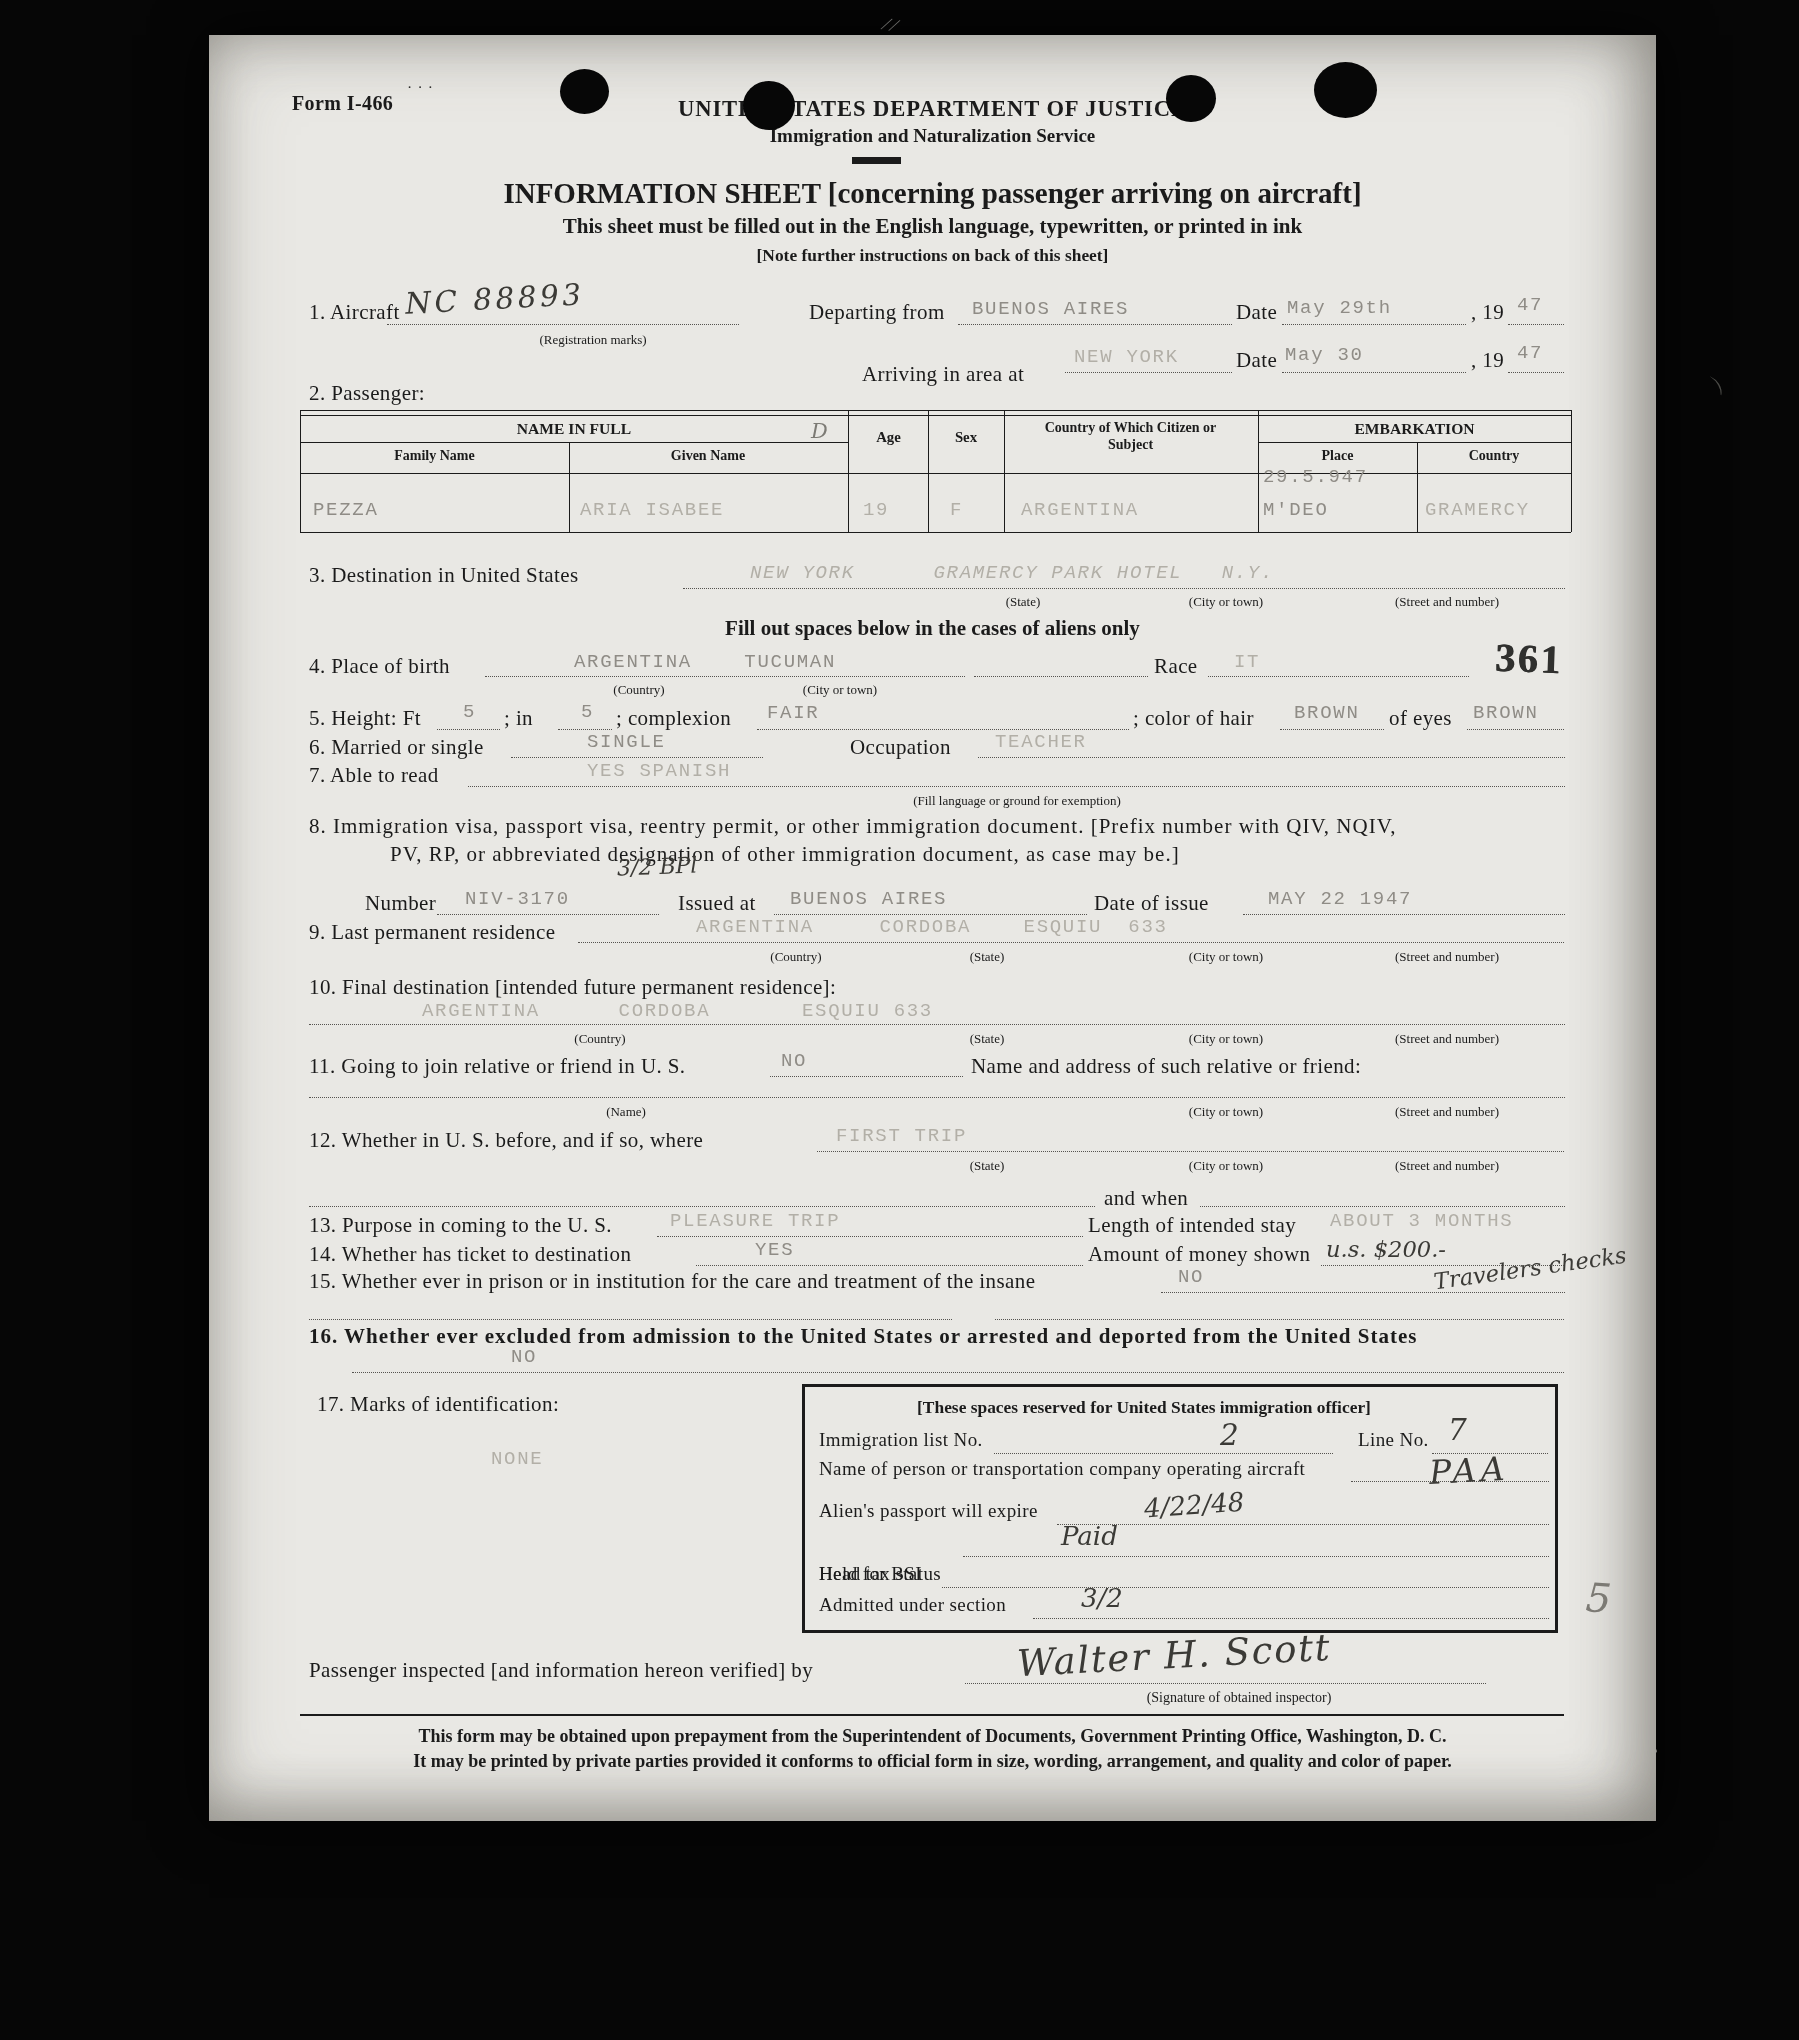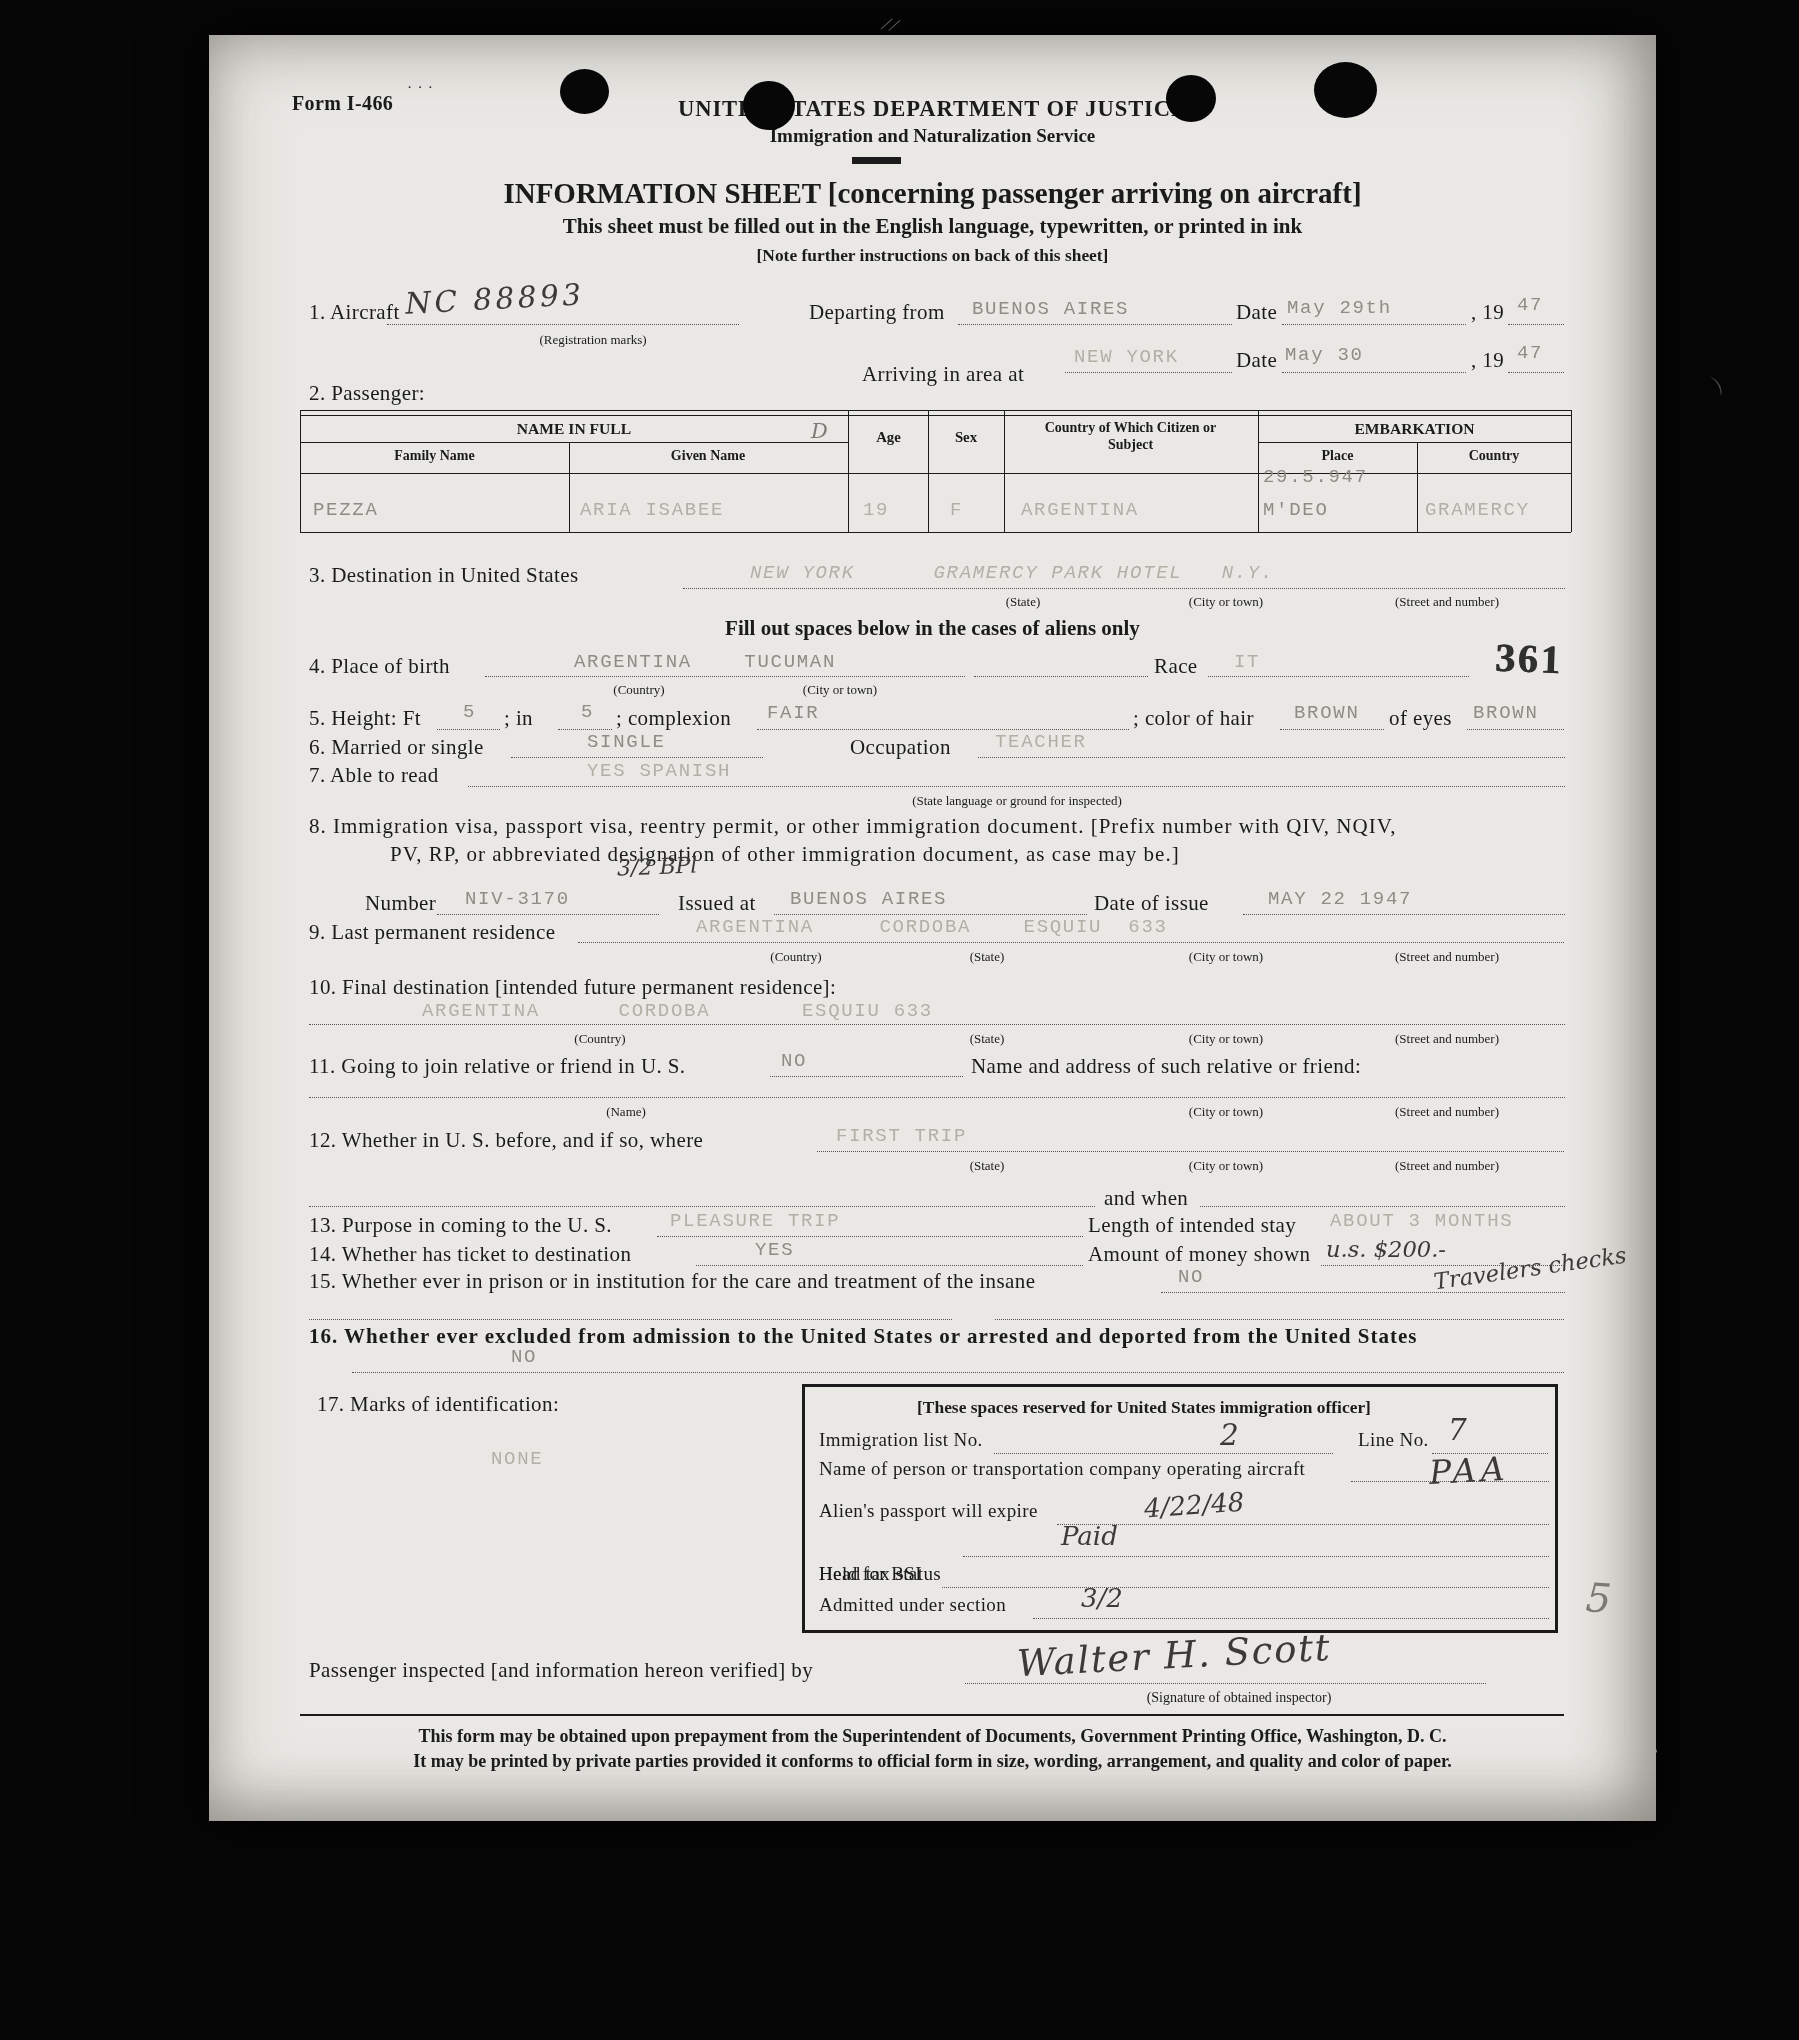--- a/index.html
+++ b/index.html
@@ -168,21 +168,21 @@
     <div class="p lbl" style="left:100px;top:700px;">6. Married or single</div>
     <div class="p typed" style="left:378px;top:696px;">SINGLE</div>
     <div class="p dot" style="left:302px;top:722px;width:252px;"></div>
     <div class="p lbl" style="left:641px;top:700px;">Occupation</div>
     <div class="p typed typed-faint" style="left:786px;top:696px;">TEACHER</div>
     <div class="p dot" style="left:769px;top:722px;width:587px;"></div>
 
     <div class="p lbl" style="left:100px;top:728px;">7. Able to read</div>
     <div class="p typed typed-faint" style="left:378px;top:725px;">YES SPANISH</div>
     <div class="p dot" style="left:259px;top:751px;width:1097px;"></div>
-    <div class="p sub" style="left:808px;top:758px;">(State language or ground for inspected)</div>
+    <div class="p sub" style="left:808px;top:758px;">(Fill language or ground for exemption)</div>
 
     <div class="p lbl" style="left:100px;top:779px;letter-spacing:1px;">8. Immigration visa, passport visa, reentry permit, or other immigration document. [Prefix number with QIV, NQIV,</div>
     <div class="p lbl" style="left:181px;top:807px;letter-spacing:1px;">PV, RP, or abbreviated designation of other immigration document, as case may be.]</div>
     <div class="p hand" style="left:408px;top:819px;font-size:22px;transform:rotate(-2deg);">3/2 BPl</div>
     <div class="p lbl" style="left:156px;top:856px;">Number</div>
     <div class="p typed" style="left:256px;top:853px;">NIV-3170</div>
     <div class="p dot" style="left:228px;top:879px;width:222px;"></div>
     <div class="p lbl" style="left:469px;top:856px;">Issued at</div>
     <div class="p typed" style="left:581px;top:853px;">BUENOS AIRES</div>
     <div class="p dot" style="left:565px;top:879px;width:313px;"></div>

